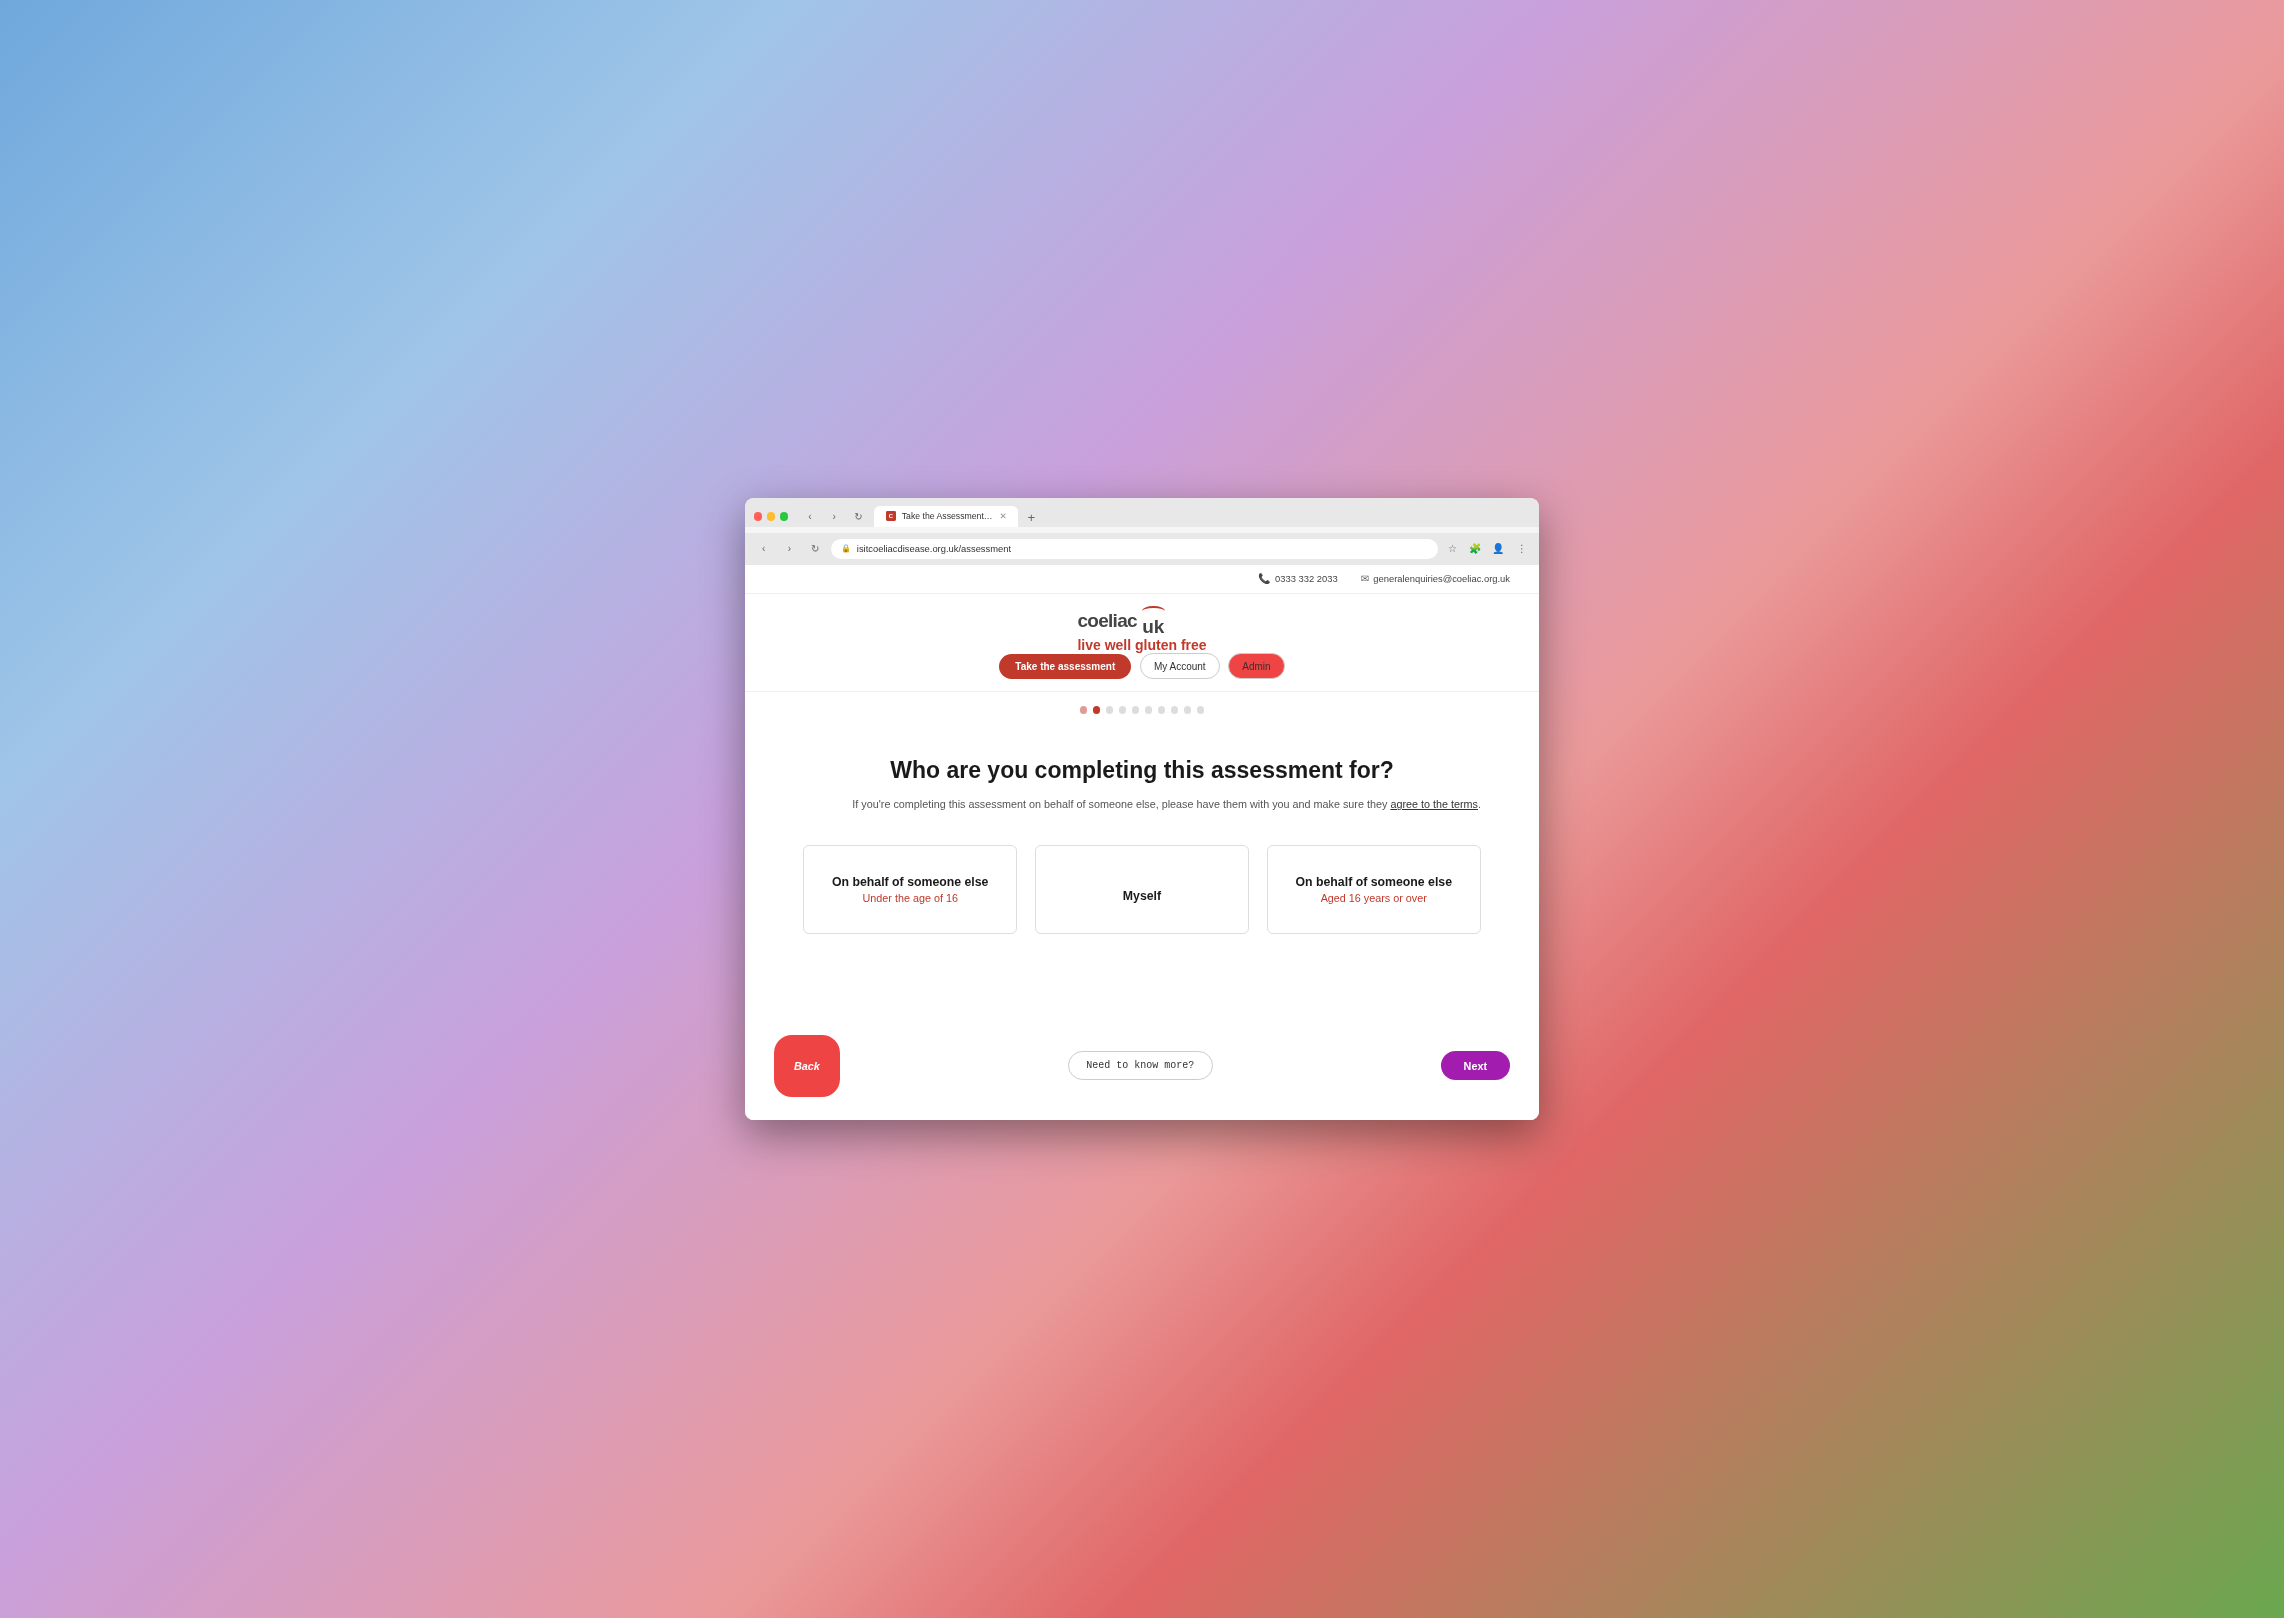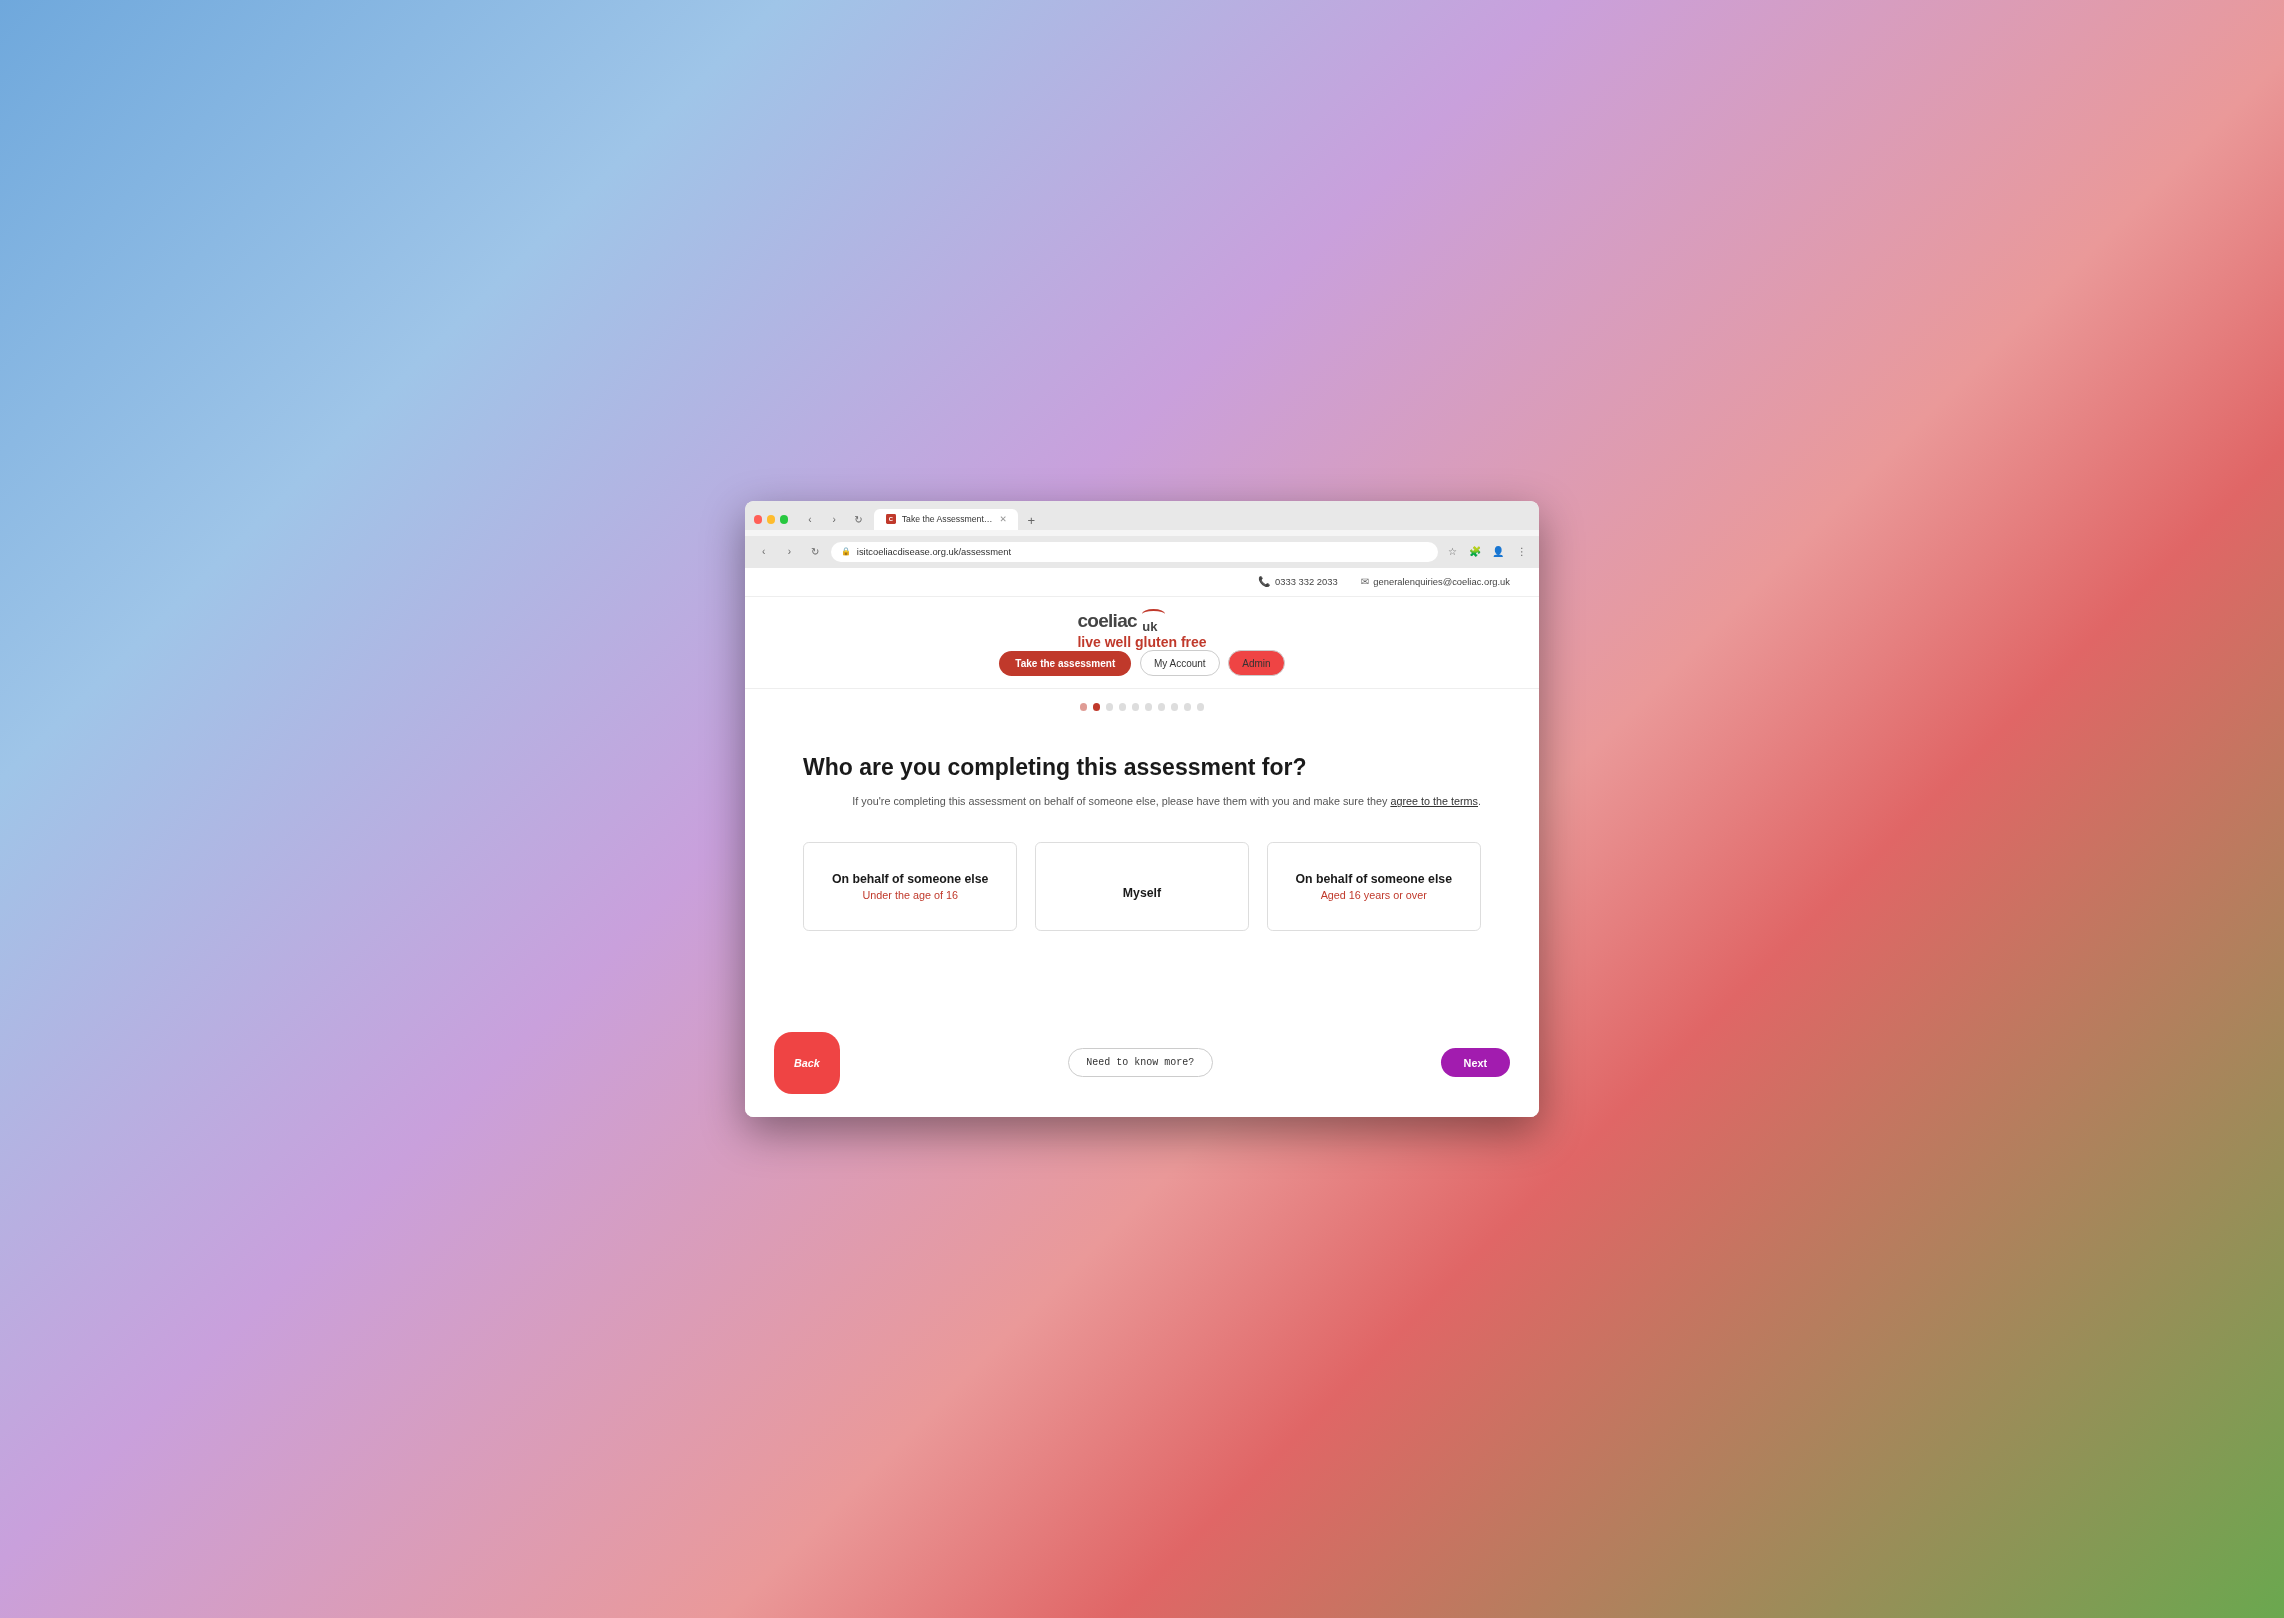--- a/index.html
+++ b/index.html
@@ -298,20 +298,21 @@
 
     
     .main-content {
       padding: 29px 58px 43px;
       min-height: 289px;
     }
 
     .question-title {
       font-size: 23px;
       font-weight: 800;
+      text-align: center;
       color: #1a1a1a;
       margin-bottom: 14.4px;
     }
 
     .question-subtitle {
       text-align: right;
       font-size: 10.8px;
       color: #555;
       margin-bottom: 35px;
     }
@@ -467,21 +468,21 @@
     </div>
 
     <div class="nav-header">
 
       <div class="logo">
         <div class="logo-main">
           <span style="font-size:19px; font-weight:800; color:#444; letter-spacing:-0.7px;">coeliac</span>
           <span style="font-size:19px; font-weight:800; color:#444;">&nbsp;</span>
           <div style="display:inline-flex; flex-direction:column; align-items:flex-start;">
             <div style="width:23px; height:10px; border-top: 2.9px solid #c0392b; border-radius: 50% 50% 0 0; margin-bottom:1.4px;"></div>
-            <span style="font-size:13px; font-weight:800; color:#444; line-height:1;">uk</span>
+            <span style="font-size:19px; font-weight:800; color:#444; line-height:1;">uk</span>
           </div>
         </div>
         <div class="logo-tagline">
           <span>live well </span><span style="color:#c0392b; font-weight:700;">gluten free</span>
         </div>
       </div>
 
       <div class="nav-actions">
         <button class="btn-take-assessment">Take the assessment</button>
         <button class="btn-my-account">My Account</button>

